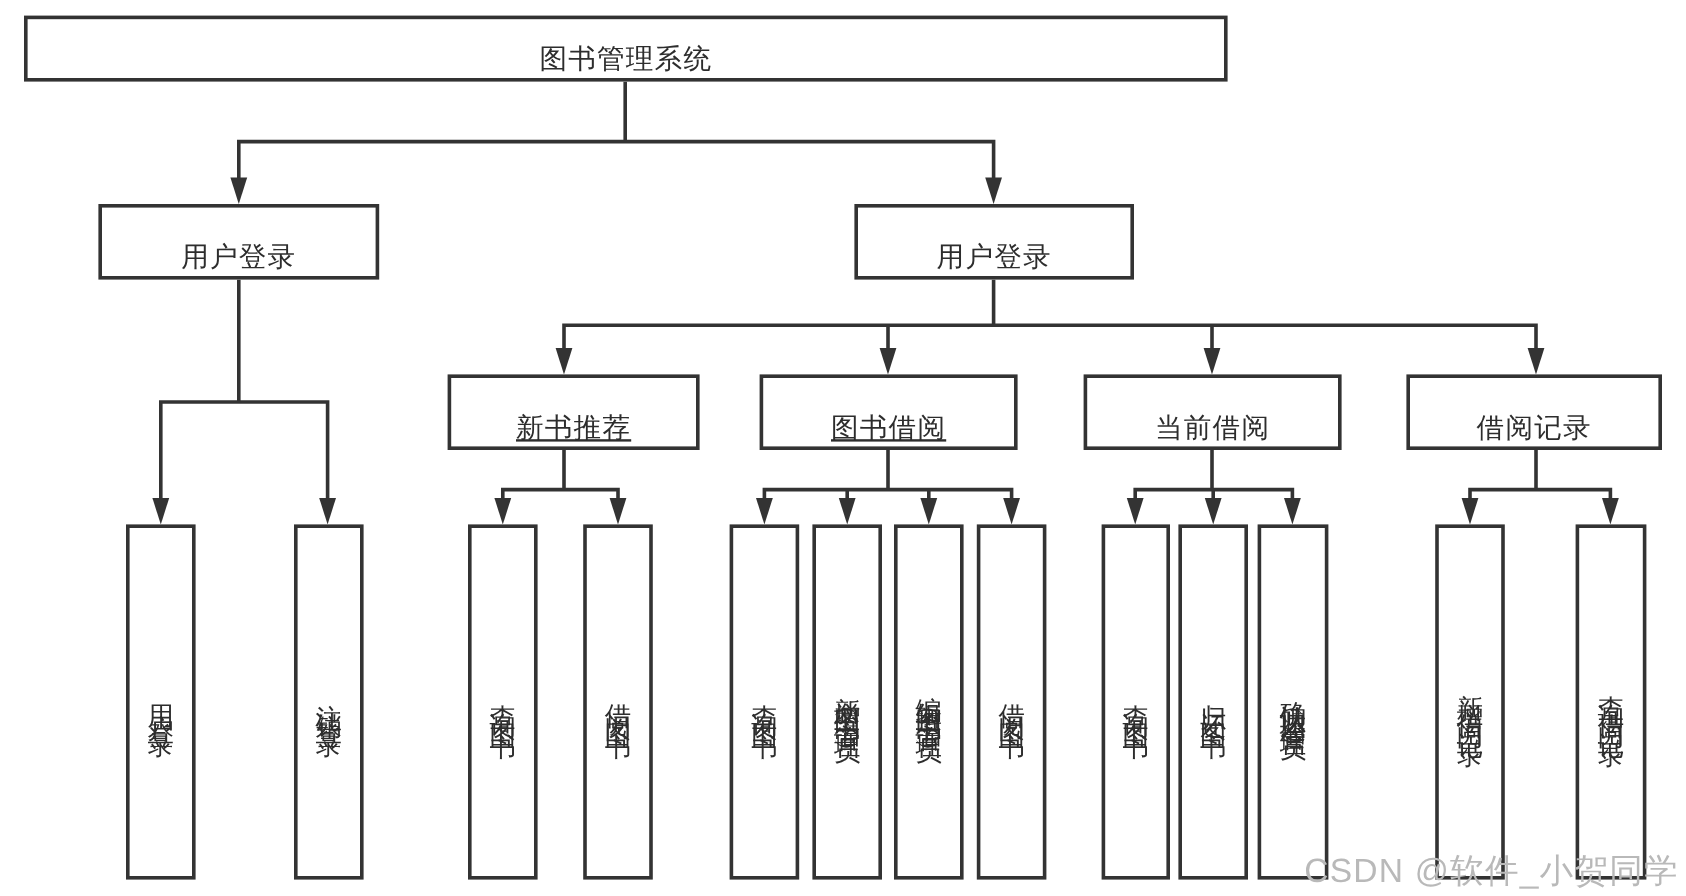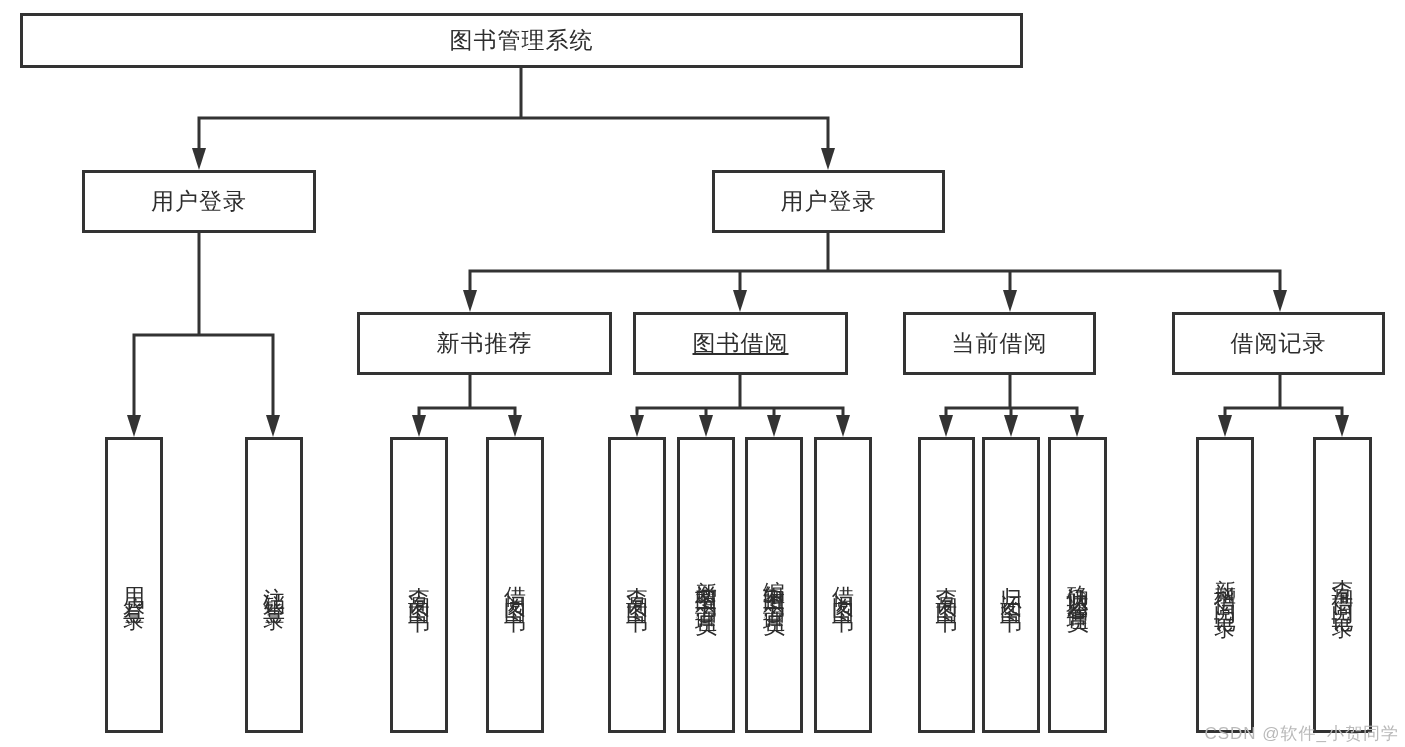--- a/index.html
+++ b/index.html
@@ -25,36 +25,36 @@
     box-sizing:border-box;
     background:var(--background);
     border:3px solid var(--box-border);
     color:var(--text);
     display:flex;align-items:center;justify-content:center;
     z-index:2;
     font-size:23px;
     letter-spacing:1px;
     white-space:nowrap;
   }
-  .hbox{height:63px;}
+  .hbox{height:63px;align-items:flex-end;}
   .vbox{
     top:437px;height:296px;width:58px;
     writing-mode:vertical-rl;
     font-size:22px;
     letter-spacing:8px;
     line-height:50px;
     text-align:center;
   }
   .vbox span{display:block;}
   .watermark{
     position:absolute;
     right:6px;bottom:2px;
     z-index:3;
     color:var(--watermark);
-    font-size:17px;
+    font-size:28px;
     letter-spacing:1px;
     white-space:nowrap;
   }
 </style>
 </head>
 <body>
 
 <div id="canvas">
 
   <svg class="connector" width="1405" height="747" viewBox="0 0 1405 747" aria-hidden="true">
@@ -97,27 +97,27 @@
     <span>图书管理系统</span>
   </div>
 
   <div class="box hbox" style="left:82px;top:170px;width:234px;">
     <span>用户登录</span>
   </div>
   <div class="box hbox" style="left:712px;top:170px;width:233px;">
     <span>用户登录</span>
   </div>
 
-  <div class="box hbox" style="left:357px;top:312px;width:255px;">
+  <div class="box hbox" style="left:373px;top:312px;width:210px;text-decoration:underline;">
     <span>新书推荐</span>
   </div>
   <div class="box hbox" style="left:633px;top:312px;width:215px;text-decoration:underline;">
     <span>图书借阅</span>
   </div>
-  <div class="box hbox" style="left:903px;top:312px;width:193px;">
+  <div class="box hbox" style="left:903px;top:312px;width:215px;">
     <span>当前借阅</span>
   </div>
   <div class="box hbox" style="left:1172px;top:312px;width:213px;">
     <span>借阅记录</span>
   </div>
 
   <div class="box vbox" style="left:105px;">
     <span>用户登录</span>
   </div>
   <div class="box vbox" style="left:245px;">

